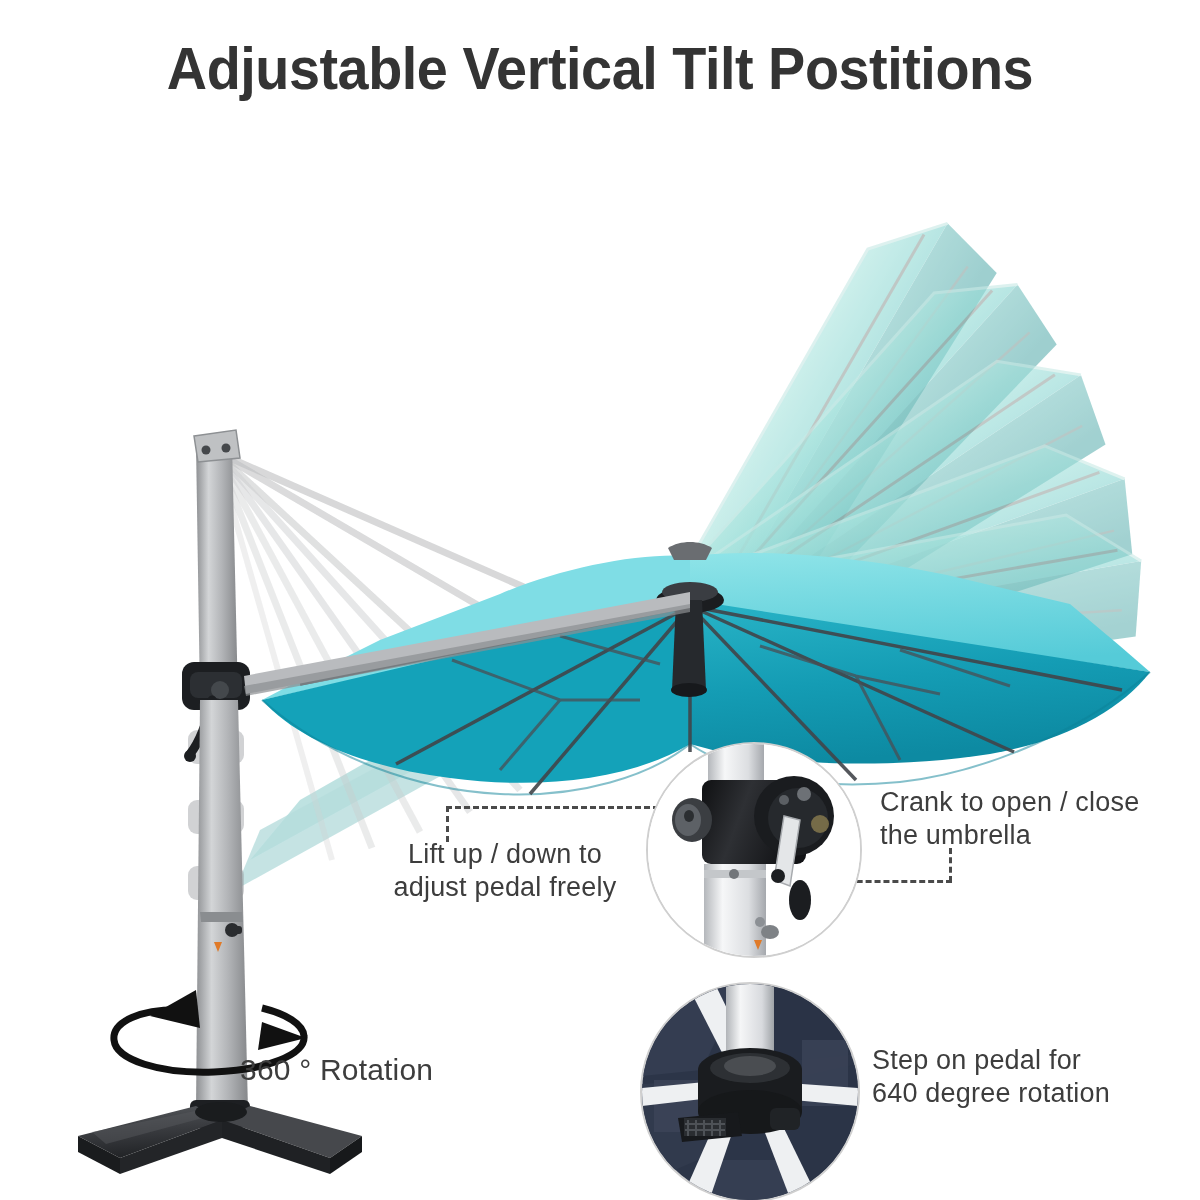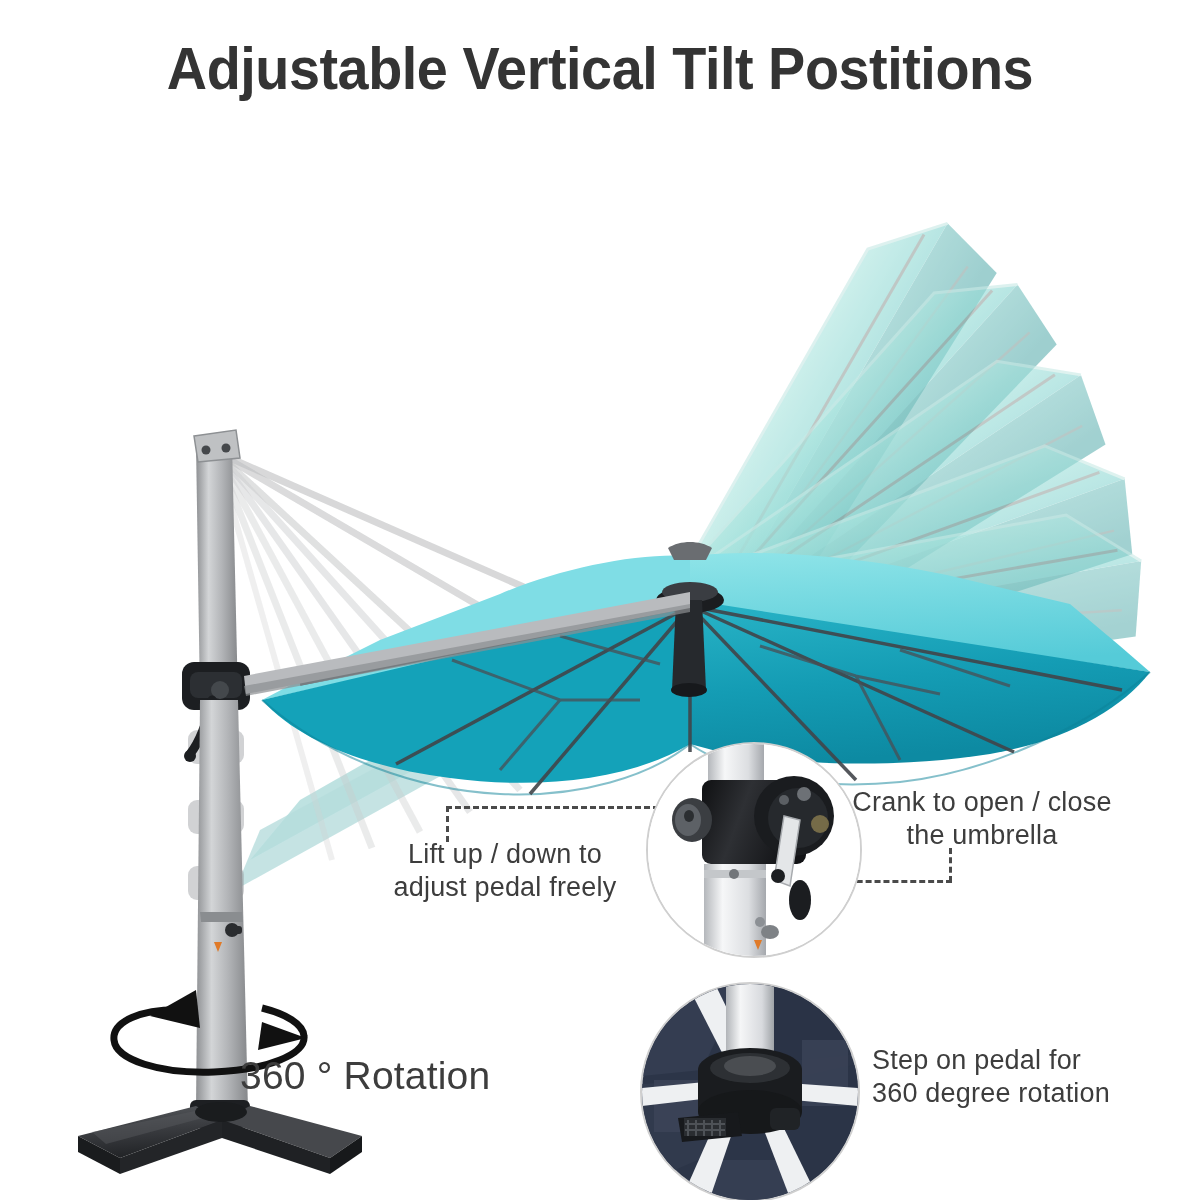--- a/index.html
+++ b/index.html
@@ -32,23 +32,23 @@
   
   .callout{
     position:absolute;
     color:#3d3d3d;
     font-size:27px;
     line-height:1.22;
     letter-spacing:0.2px;
     white-space:pre-line;
   }
   .callout.lift{ left:382px; top:838px; width:246px; text-align:center; }
-  .callout.crank{ left:822px; top:786px; width:320px; text-align:center; }
+  .callout.crank{ left:880px; top:786px; width:320px; text-align:left; }
   .callout.pedal{ left:872px; top:1044px; width:300px; text-align:left; }
-  .callout.rot{ left:240px; top:1052px; width:260px; text-align:left; font-size:39px; }
+  .callout.rot{ left:240px; top:1052px; width:260px; text-align:left; font-size:30px; }
 
   
   .detail-circle{
     position:absolute;
     border-radius:50%;
     border:2px solid #cfcfcf;
     overflow:hidden;
     background:#ffffff;
   }
   #detail-crank{ left:646px; top:742px; width:212px; height:212px; }
@@ -386,17 +386,17 @@
     </svg>
   </div>
 
   <div class="callout lift">Lift up / down to
 adjust pedal freely</div>
 
   <div class="callout crank">Crank to open / close
 the umbrella</div>
 
   <div class="callout pedal">Step on pedal for
-360 degree rotation</div>
+640 degree rotation</div>
 
   <div class="callout rot">360 ° Rotation</div>
 
 </div>
 
 </body></html>

